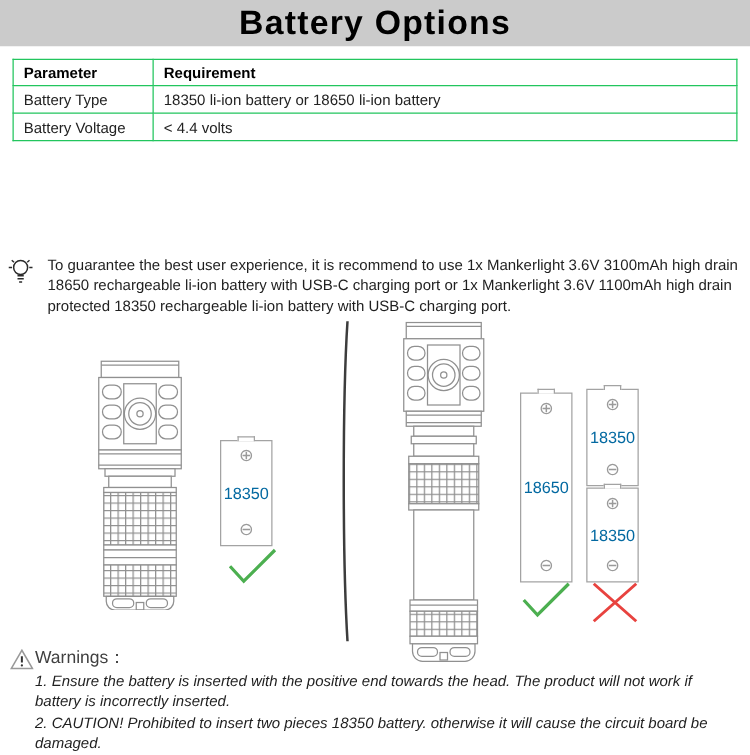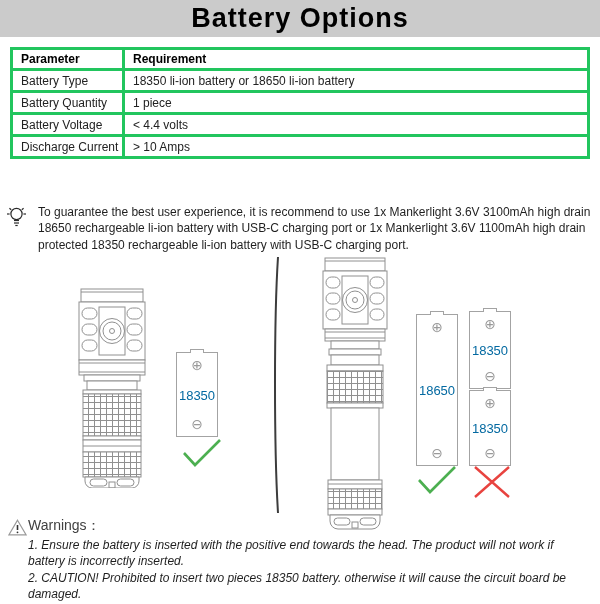--- a/index.html
+++ b/index.html
@@ -8,21 +8,21 @@
   .page { position:relative; width:600px; height:604px; background:#fff; overflow:hidden; }
 
   
   .title-bar { position:absolute; left:0; top:0; width:600px; height:37px;
                background:#cbcbcb; display:flex; align-items:center; justify-content:center; }
   .title-bar h1 { font-size:27px; font-weight:bold; letter-spacing:1px; color:#000; }
 
   
   .spec-table { position:absolute; left:10px; top:47px; width:580px;
                 border-collapse:collapse; table-layout:fixed; font-size:12px; color:#222; }
-  .spec-table td { border:3px solid #22c55e; padding:0 0 0 8px; vertical-align:middle; background:#fff; }
+  .spec-table td { border:1px solid #22c55e; padding:0 0 0 8px; vertical-align:middle; background:#fff; }
   .spec-table { border:1px solid #555; }
   .spec-table col.c1 { width:112px; }
   .spec-table tr.h-row td { font-weight:bold; height:21px; color:#000; }
   .spec-table tr.d-row td { height:22px; }
   .spec-table tr.last-row td { height:36px; }
   .spec-table .two-line span { display:block; line-height:15px; }
 
   
   .note-icon { position:absolute; left:6px; top:204px; }
   .note-text { position:absolute; left:28px; top:204px; width:561px;
@@ -74,30 +74,22 @@
     <tbody>
         <tr class="h-row">
       <td>Parameter</td>
       <td>Requirement</td>
     </tr>
     <tr class="d-row">
       <td>Battery Type</td>
       <td>18350 li-ion battery or 18650 li-ion battery</td>
     </tr>
     <tr class="d-row">
-      <td>Battery Quantity</td>
-      <td>1 piece</td>
-    </tr>
-    <tr class="d-row">
       <td>Battery Voltage</td>
       <td>&lt; 4.4 volts</td>
-    </tr>
-    <tr class="d-row">
-      <td>Discharge Current</td>
-      <td>&gt; 10 Amps</td>
     </tr>
   </tbody>
     </table>
 
   <span class="note-icon">
     <svg width="21" height="27" viewBox="0 0 21 27">
       <g fill="none" stroke="#2a2a2a" stroke-width="1.2">
         <circle cx="10.5" cy="10" r="5.6"></circle>
         <path d="M8 16.5 h5"></path>
         <path d="M8 19 h5"></path>

